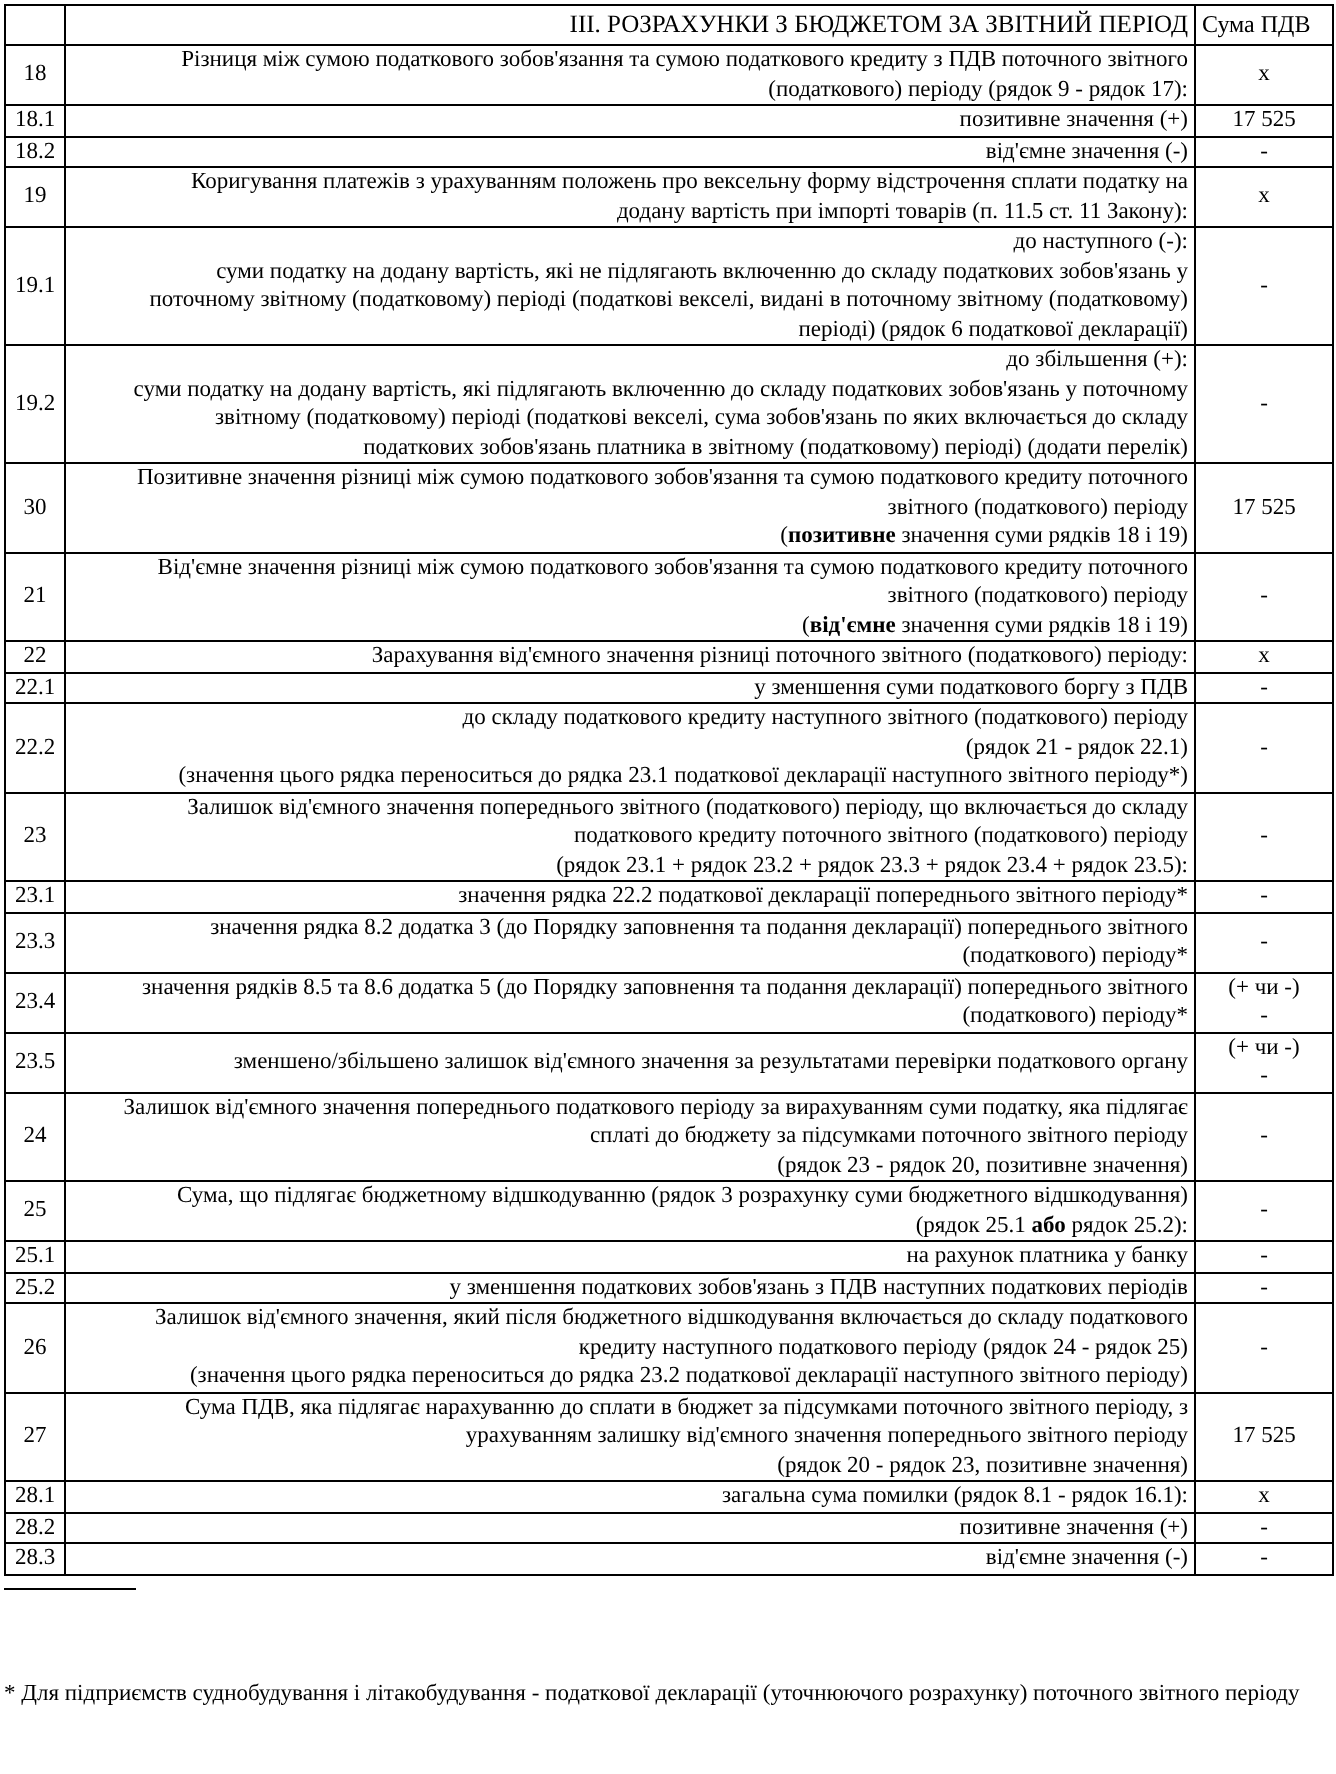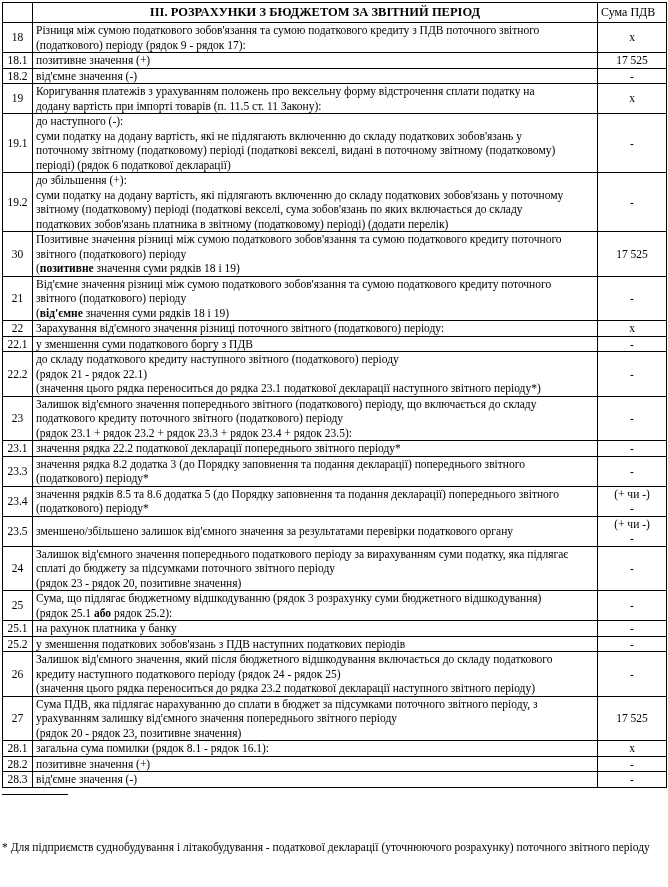--- a/index.html
+++ b/index.html
@@ -19,26 +19,26 @@
     border: 1px solid #000;
     padding: 0 3px;
     vertical-align: middle;
     line-height: 14.5px;
     overflow: hidden;
   }
   col.c-num { width: 30px; }
   col.c-txt { width: 565px; }
   col.c-val { width: 69px; }
   td.num { text-align: center; padding: 0 1px; }
-  td.txt { text-align: left; margin-top: 36px; }
+  td.txt { text-align: right; margin-top: 36px; }
   td.val { text-align: center; }
   tr.hdr-row th { height: 19px; }
   th.title {
-    text-align: center;
-    font-weight: bold;
+    text-align: right;
+    font-weight: normal;
     font-size: 12.5px;
   }
   th.sumhdr {
     font-weight: normal;
     text-align: left;
     font-size: 12px;
   }
   b { font-weight: bold; }
   .footnote-rule {
     width: 66px;

